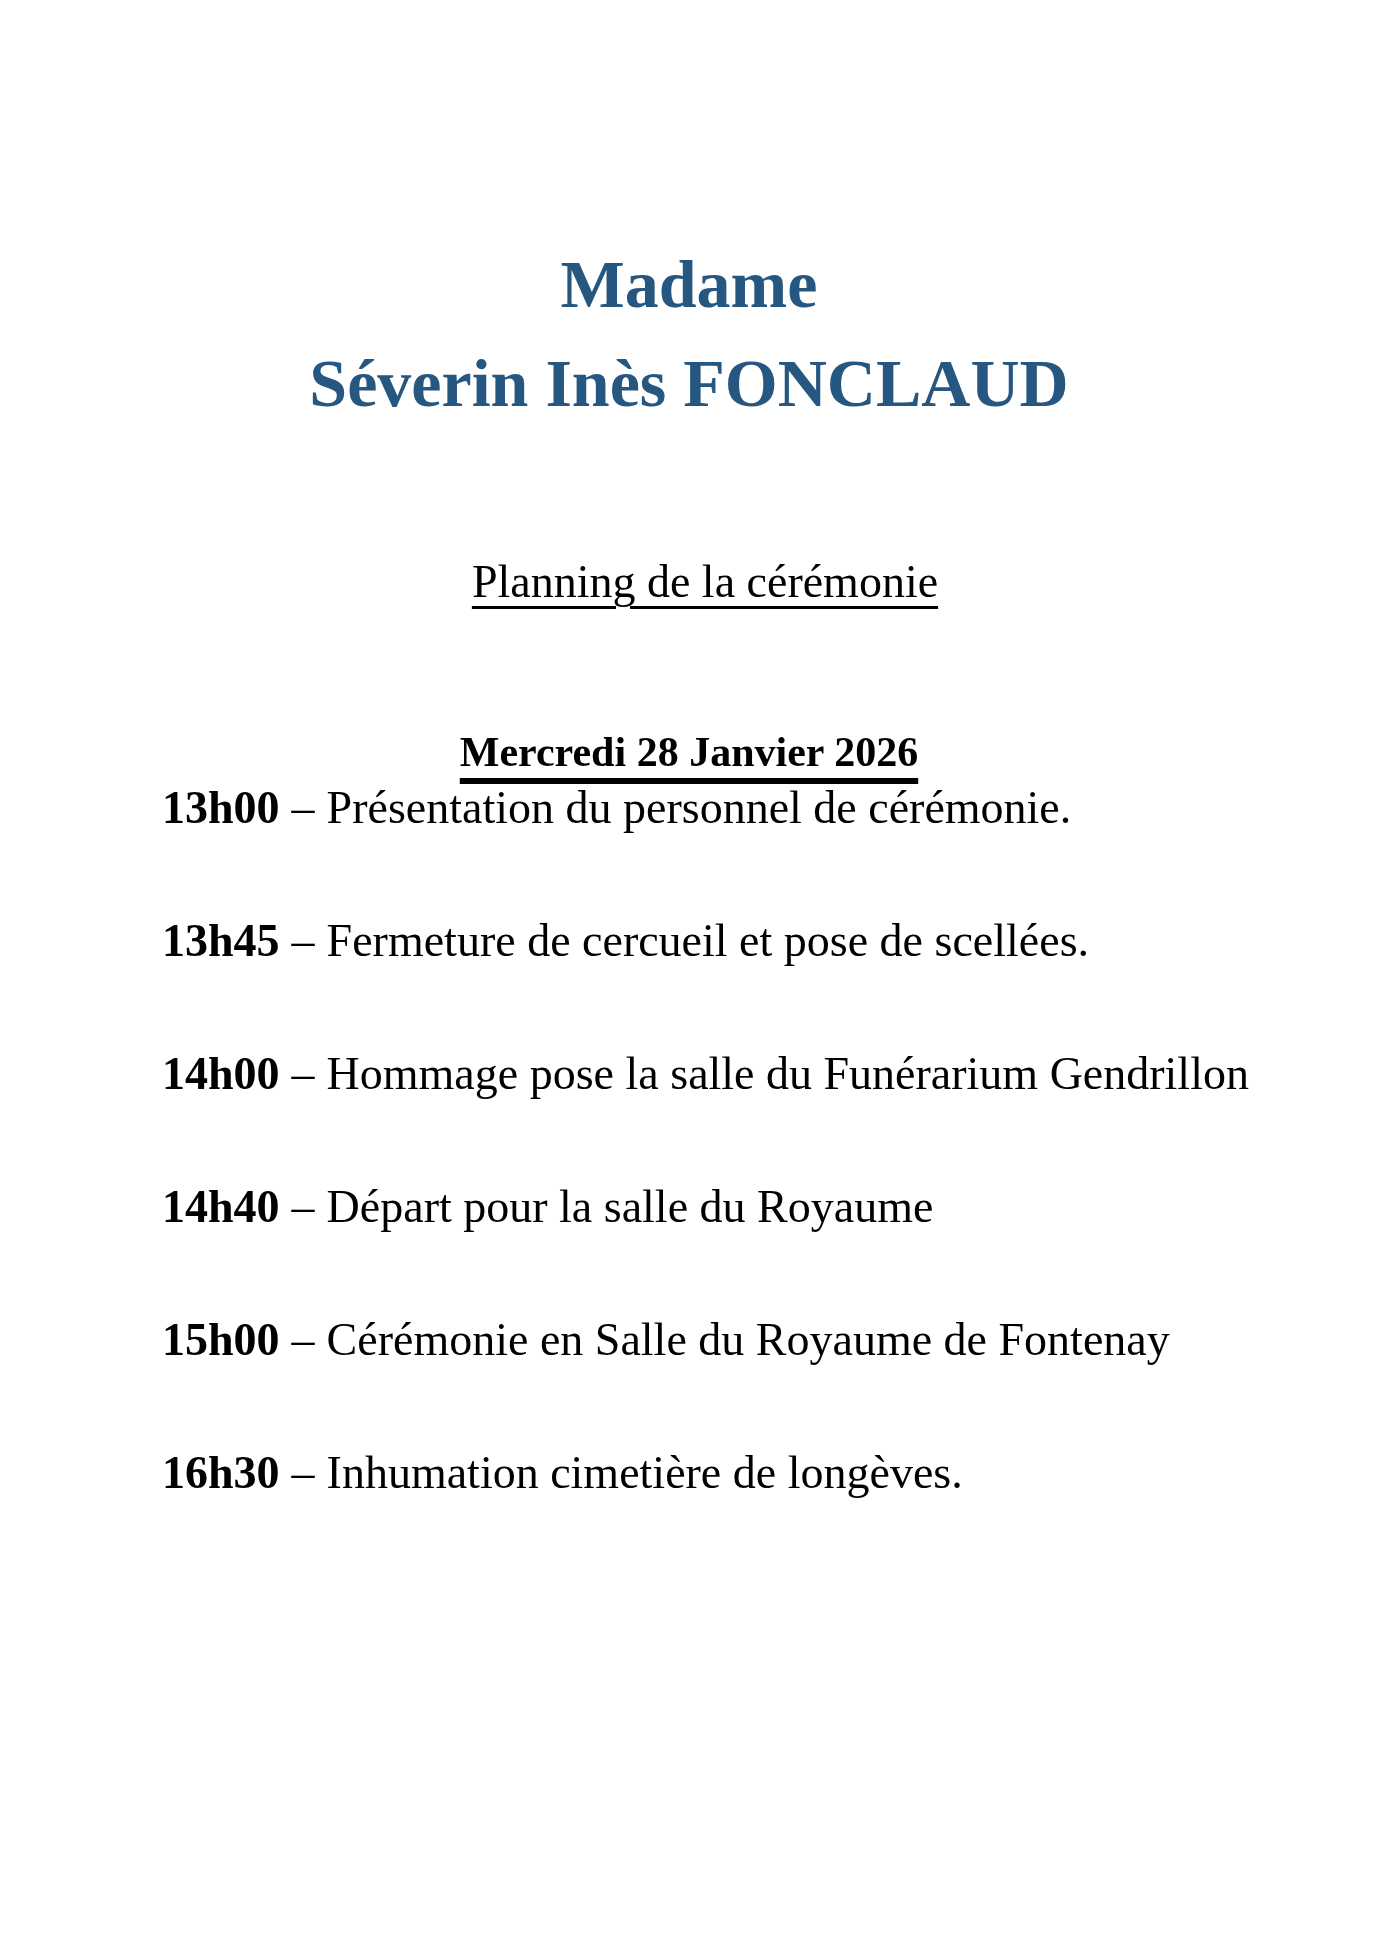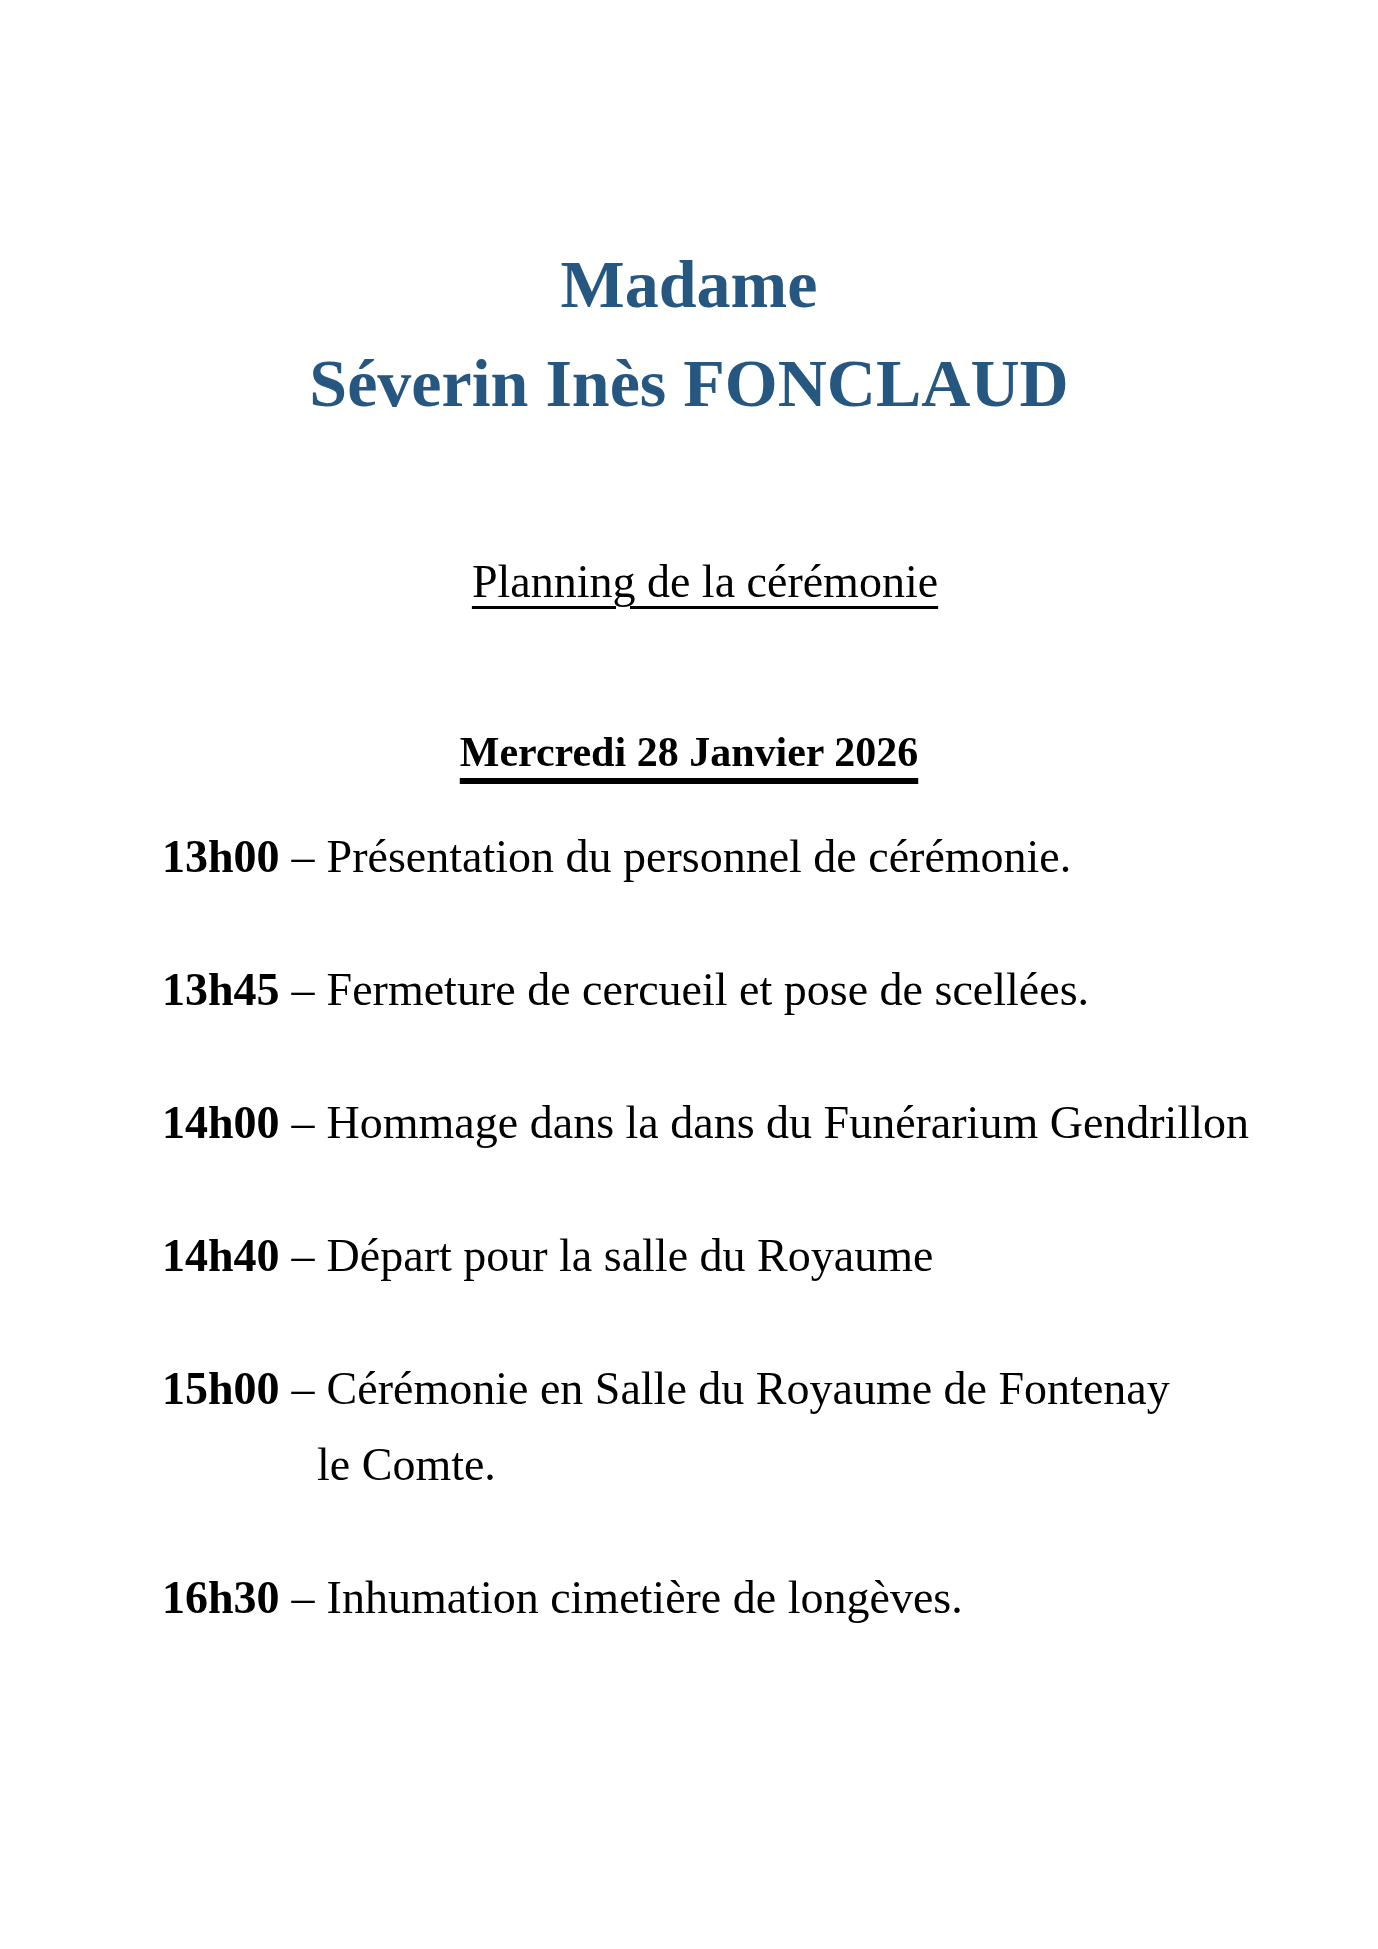--- a/index.html
+++ b/index.html
@@ -45,21 +45,20 @@
     margin: 118px 0 0 0;
     text-align: center;
     font-size: 42px;
     line-height: 1.2;
     font-weight: bold;
     text-decoration: underline;
     text-decoration-thickness: 6px;
     text-underline-offset: 12px;
   }
   .schedule {
-    margin-top: 49px;
     padding-left: 162px;
     padding-right: 90px;
   }
   .item + .item {
     margin-top: 73px;
   }
   .item-line {
     margin: 0;
     font-size: 46px;
     line-height: 60px;
@@ -98,35 +97,34 @@
     </div>
 
     <div class="item">
       <p class="item-line">
         <span class="item-time">13h45</span><span class="item-sep">–</span><span class="item-text">Fermeture de cercueil et pose de scellées.</span>
       </p>
     </div>
 
     <div class="item">
       <p class="item-line">
-        <span class="item-time">14h00</span><span class="item-sep">–</span><span class="item-text">Hommage dans la dans du Funérarium Gendrillon</span>
+        <span class="item-time">14h00</span><span class="item-sep">–</span><span class="item-text">Hommage pose la salle du Funérarium Gendrillon</span>
       </p>
     </div>
 
     <div class="item">
       <p class="item-line">
         <span class="item-time">14h40</span><span class="item-sep">–</span><span class="item-text">Départ pour la salle du Royaume</span>
       </p>
     </div>
 
     <div class="item">
       <p class="item-line">
         <span class="item-time">15h00</span><span class="item-sep">–</span><span class="item-text">Cérémonie en Salle du Royaume de Fontenay</span>
       </p>
-      <p class="item-line continuation">le Comte.</p>
     </div>
 
     <div class="item">
       <p class="item-line">
         <span class="item-time">16h30</span><span class="item-sep">–</span><span class="item-text">Inhumation cimetière de longèves.</span>
       </p>
     </div>
 
   </section>
 </div>

